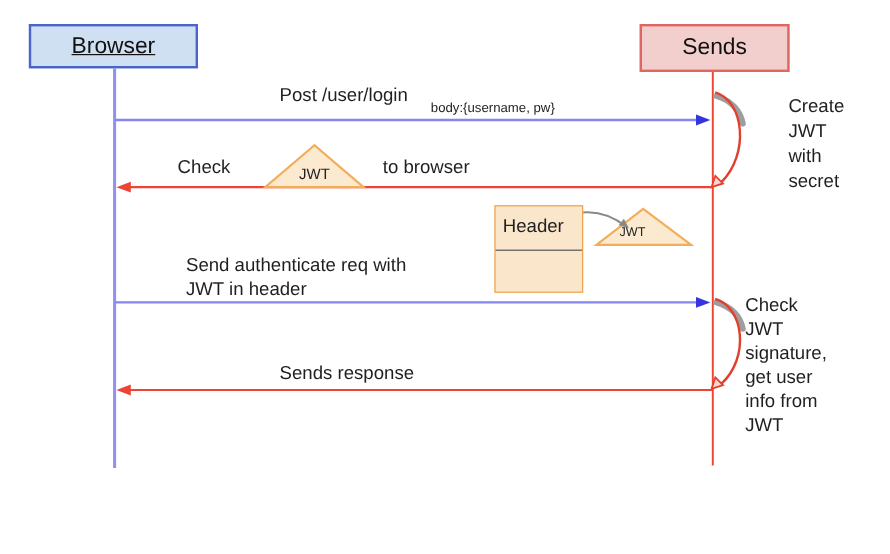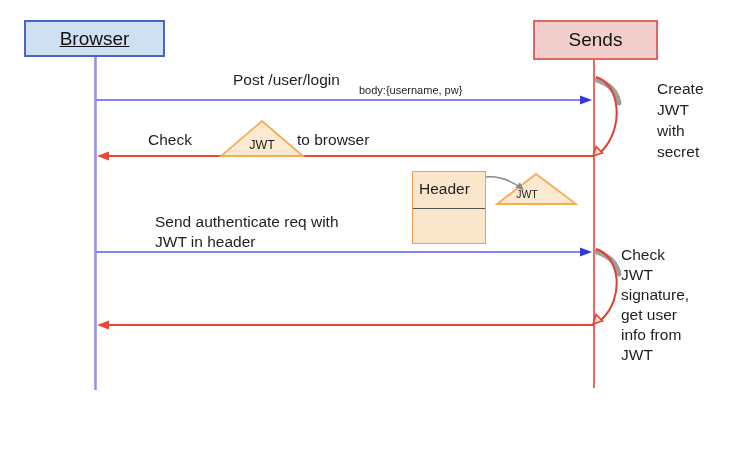--- a/index.html
+++ b/index.html
@@ -81,32 +81,33 @@
   <div class="lbl" style="left:233px;top:70px;">Post /user/login</div>
   <div class="lbl small" style="left:359px;top:84px;">body:{username, pw}</div>
 
   <div class="lbl note" style="left:621px;top:78px;margin-left:36px;">Create
 JWT
 with
 secret</div>
 
   <div class="lbl" style="left:148px;top:130px;">Check</div>
   <div class="lbl token" style="left:240px;top:136px;width:44px;">JWT</div>
-  <div class="lbl" style="left:297px;top:130px;text-align:right;">to browser</div>
+  <div class="lbl" style="left:319px;top:130px;text-align:right;">to browser</div>
 
   <div class="abs headerbox">
     <span class="hb-label">Header</span>
     <span class="hb-divider"></span>
   </div>
   <div class="lbl token2" style="left:512px;top:185px;width:30px;">JWT</div>
 
   <div class="lbl" style="left:155px;top:212px;line-height:20px;">Send authenticate req with
 JWT in header</div>
 
   <div class="lbl" style="left:621px;top:245px;line-height:20px;">Check
 JWT
 signature,
 get user
 info from
 JWT</div>
 
+  <div class="lbl" style="left:233px;top:302px;">Sends response</div>
 
 </div>
 
 </body></html>

